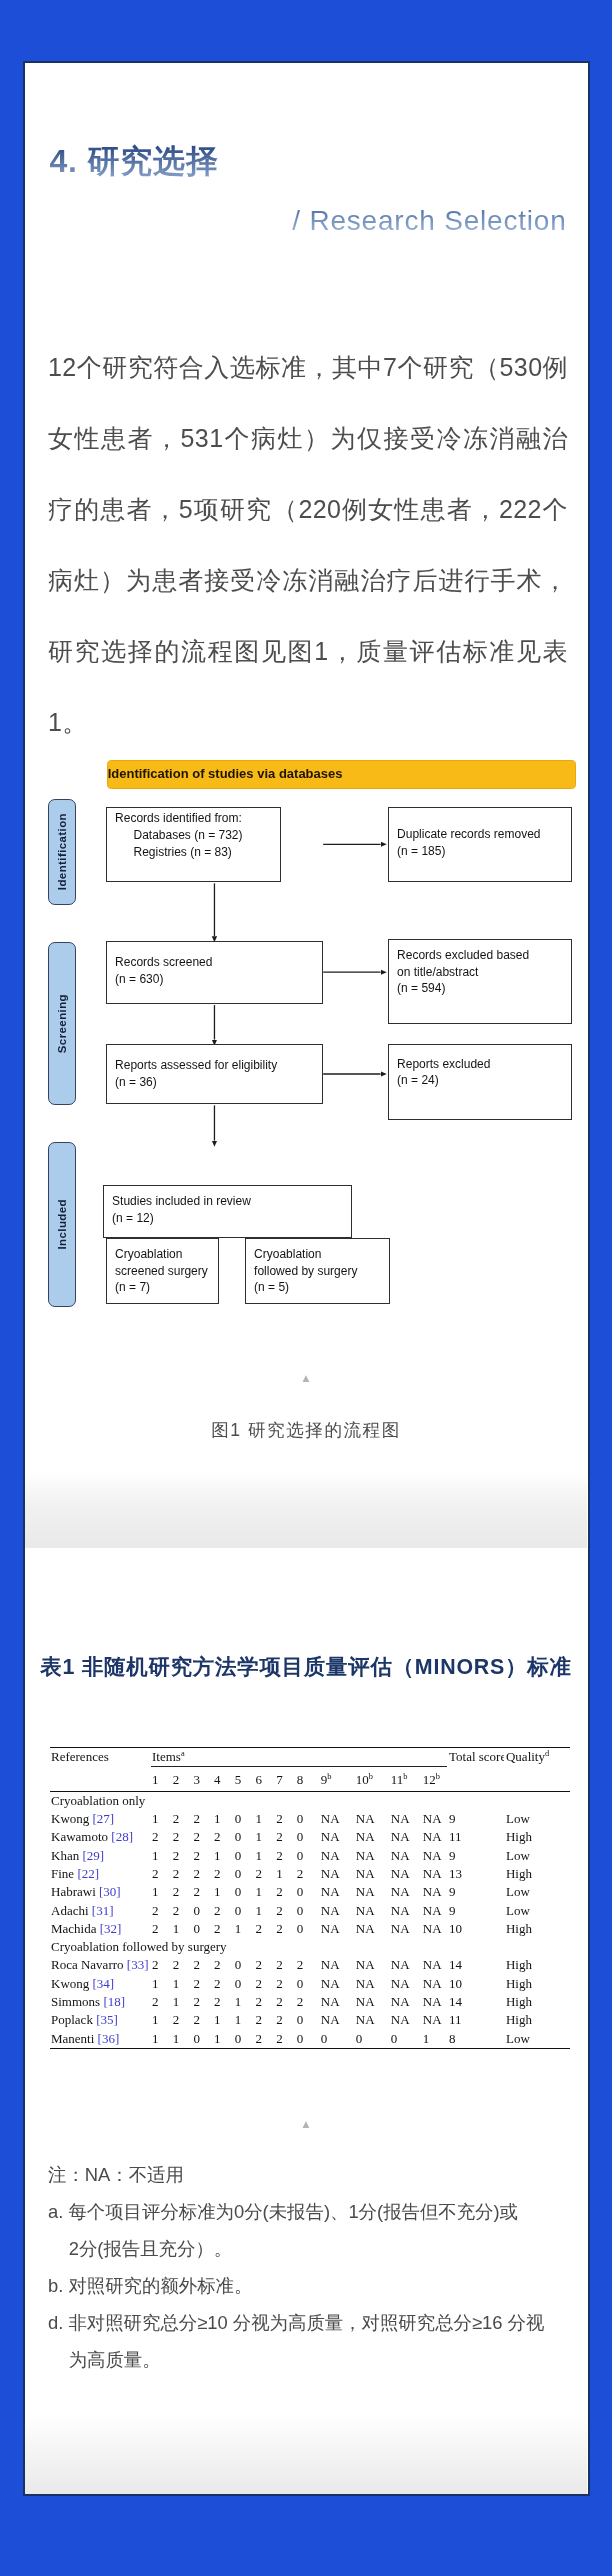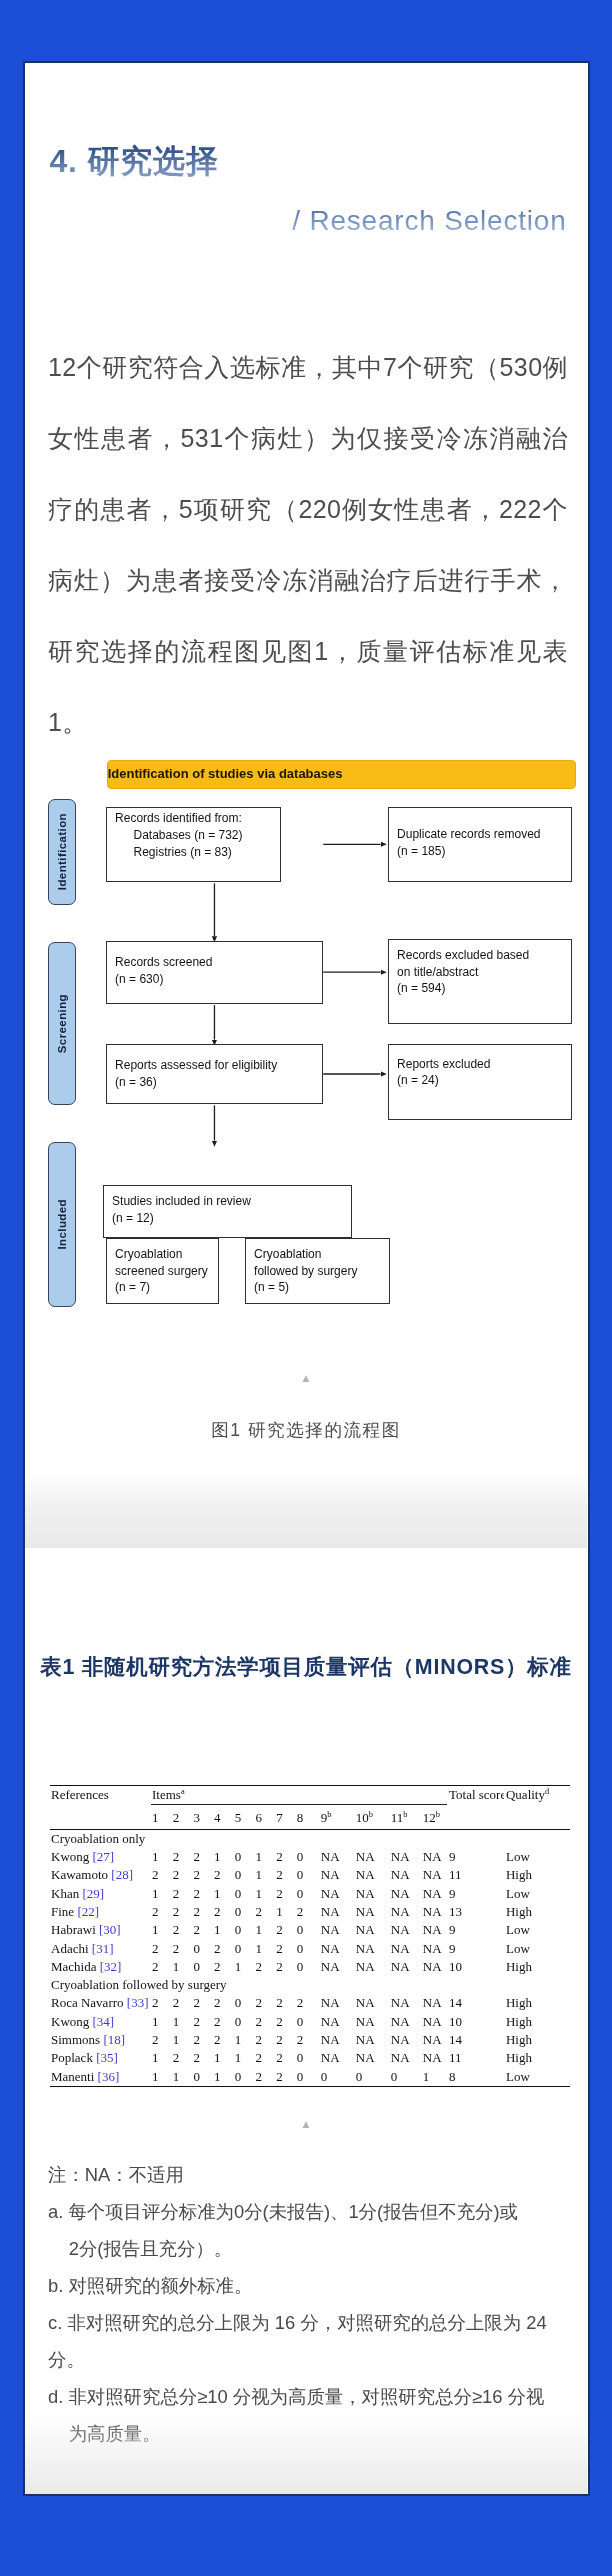--- a/index.html
+++ b/index.html
@@ -92,21 +92,21 @@
 
   
   .tbl-title {
     position:absolute; left:0; top:1565px; width:562px; text-align:center;
     font-size:21.4px; font-weight:bold; color:#1c3668; letter-spacing:0.8px;margin-top:24px;
   }
   table.minors {
     position:absolute; left:24.5px; top:1684px; width:520px;
     border-collapse:collapse; table-layout:fixed;
     font-family:"Liberation Serif", serif; font-size:13px; color:#131313;
-    border-top:1.5px solid #111; border-bottom:1.9px solid #111;margin-top:38px;
+    border-top:1.5px solid #111; border-bottom:1.9px solid #111;
   }
   table.minors thead { border-bottom:1.9px solid #111; }
   table.minors th, table.minors td {
     text-align:left; font-weight:normal; vertical-align:top;
     padding:1.9px 0 1.9px 1.5px; line-height:14.5px; overflow:hidden; white-space:nowrap;
   }
   th.th-items { border-bottom:1.1px solid #222; padding-bottom:5.4px; }
   thead tr.nums th { padding-top:5.4px; padding-bottom:3.8px; }
   sup { font-size:8.4px; line-height:0; }
   td.section-cell { padding-top:2.3px; }
@@ -463,21 +463,20 @@
         </tbody>
     </table>
 
     <div class="tri tri2">▲</div>
 
     <div class="notes">
       <div class="note-line">注：NA：不适用</div>
       <div class="note-line">a. 每个项目评分标准为0分(未报告)、1分(报告但不充分)或</div>
       <div class="note-line indent">2分(报告且充分）。</div>
       <div class="note-line">b. 对照研究的额外标准。</div>
-      <div class="note-line">c. 非对照研究的总分上限为 16 分，对照研究的总分上限为 24 分。</div>
       <div class="note-line">d. 非对照研究总分≥10 分视为高质量，对照研究总分≥16 分视</div>
       <div class="note-line indent">为高质量。</div>
     </div>
 
     <div class="band2"></div>
   </div>
 </div>
 
 
 </body></html>

